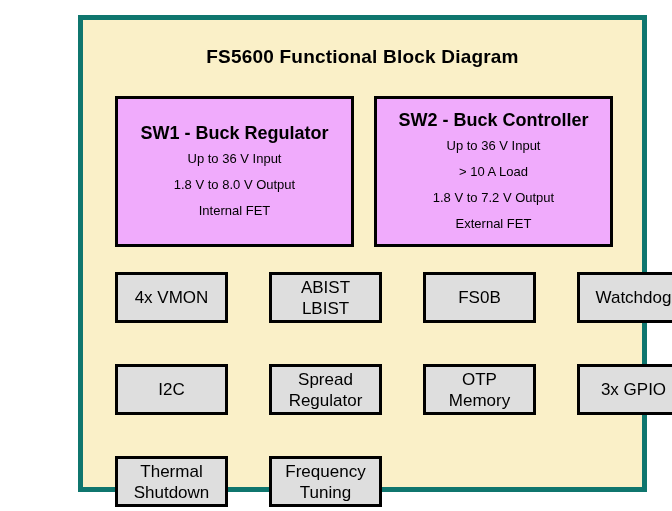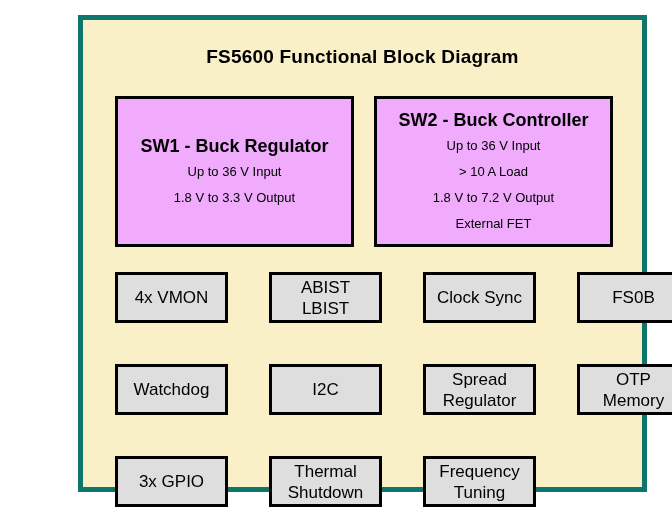--- a/index.html
+++ b/index.html
@@ -87,36 +87,36 @@
 </head>
 <body>
 
 <div class="panel">
   <div class="title">FS5600 Functional Block Diagram</div>
 
   <div class="blue-row">
     <div class="blue-box">
       <div class="blue-header">SW1 - Buck Regulator</div>
       <div class="blue-line">Up to 36 V Input</div>
-      <div class="blue-line">1.8 V to 3.3 V Output</div>
+      <div class="blue-line">1.8 V to 8.0 V Output</div>
+      <div class="blue-line">Internal FET</div>
     </div>
     <div class="blue-box">
       <div class="blue-header">SW2 - Buck Controller</div>
       <div class="blue-line">Up to 36 V Input</div>
       <div class="blue-line">&gt; 10 A Load</div>
       <div class="blue-line">1.8 V to 7.2 V Output</div>
       <div class="blue-line">External FET</div>
     </div>
   </div>
 
   <div class="feature-grid">
     <div class="feature-cell">4x VMON</div>
     <div class="feature-cell">ABIST
 LBIST</div>
-    <div class="feature-cell">Clock Sync</div>
     <div class="feature-cell">FS0B</div>
     <div class="feature-cell">Watchdog</div>
     <div class="feature-cell">I2C</div>
     <div class="feature-cell">Spread
 Regulator</div>
     <div class="feature-cell">OTP
 Memory</div>
     <div class="feature-cell">3x GPIO</div>
     <div class="feature-cell">Thermal
 Shutdown</div>

